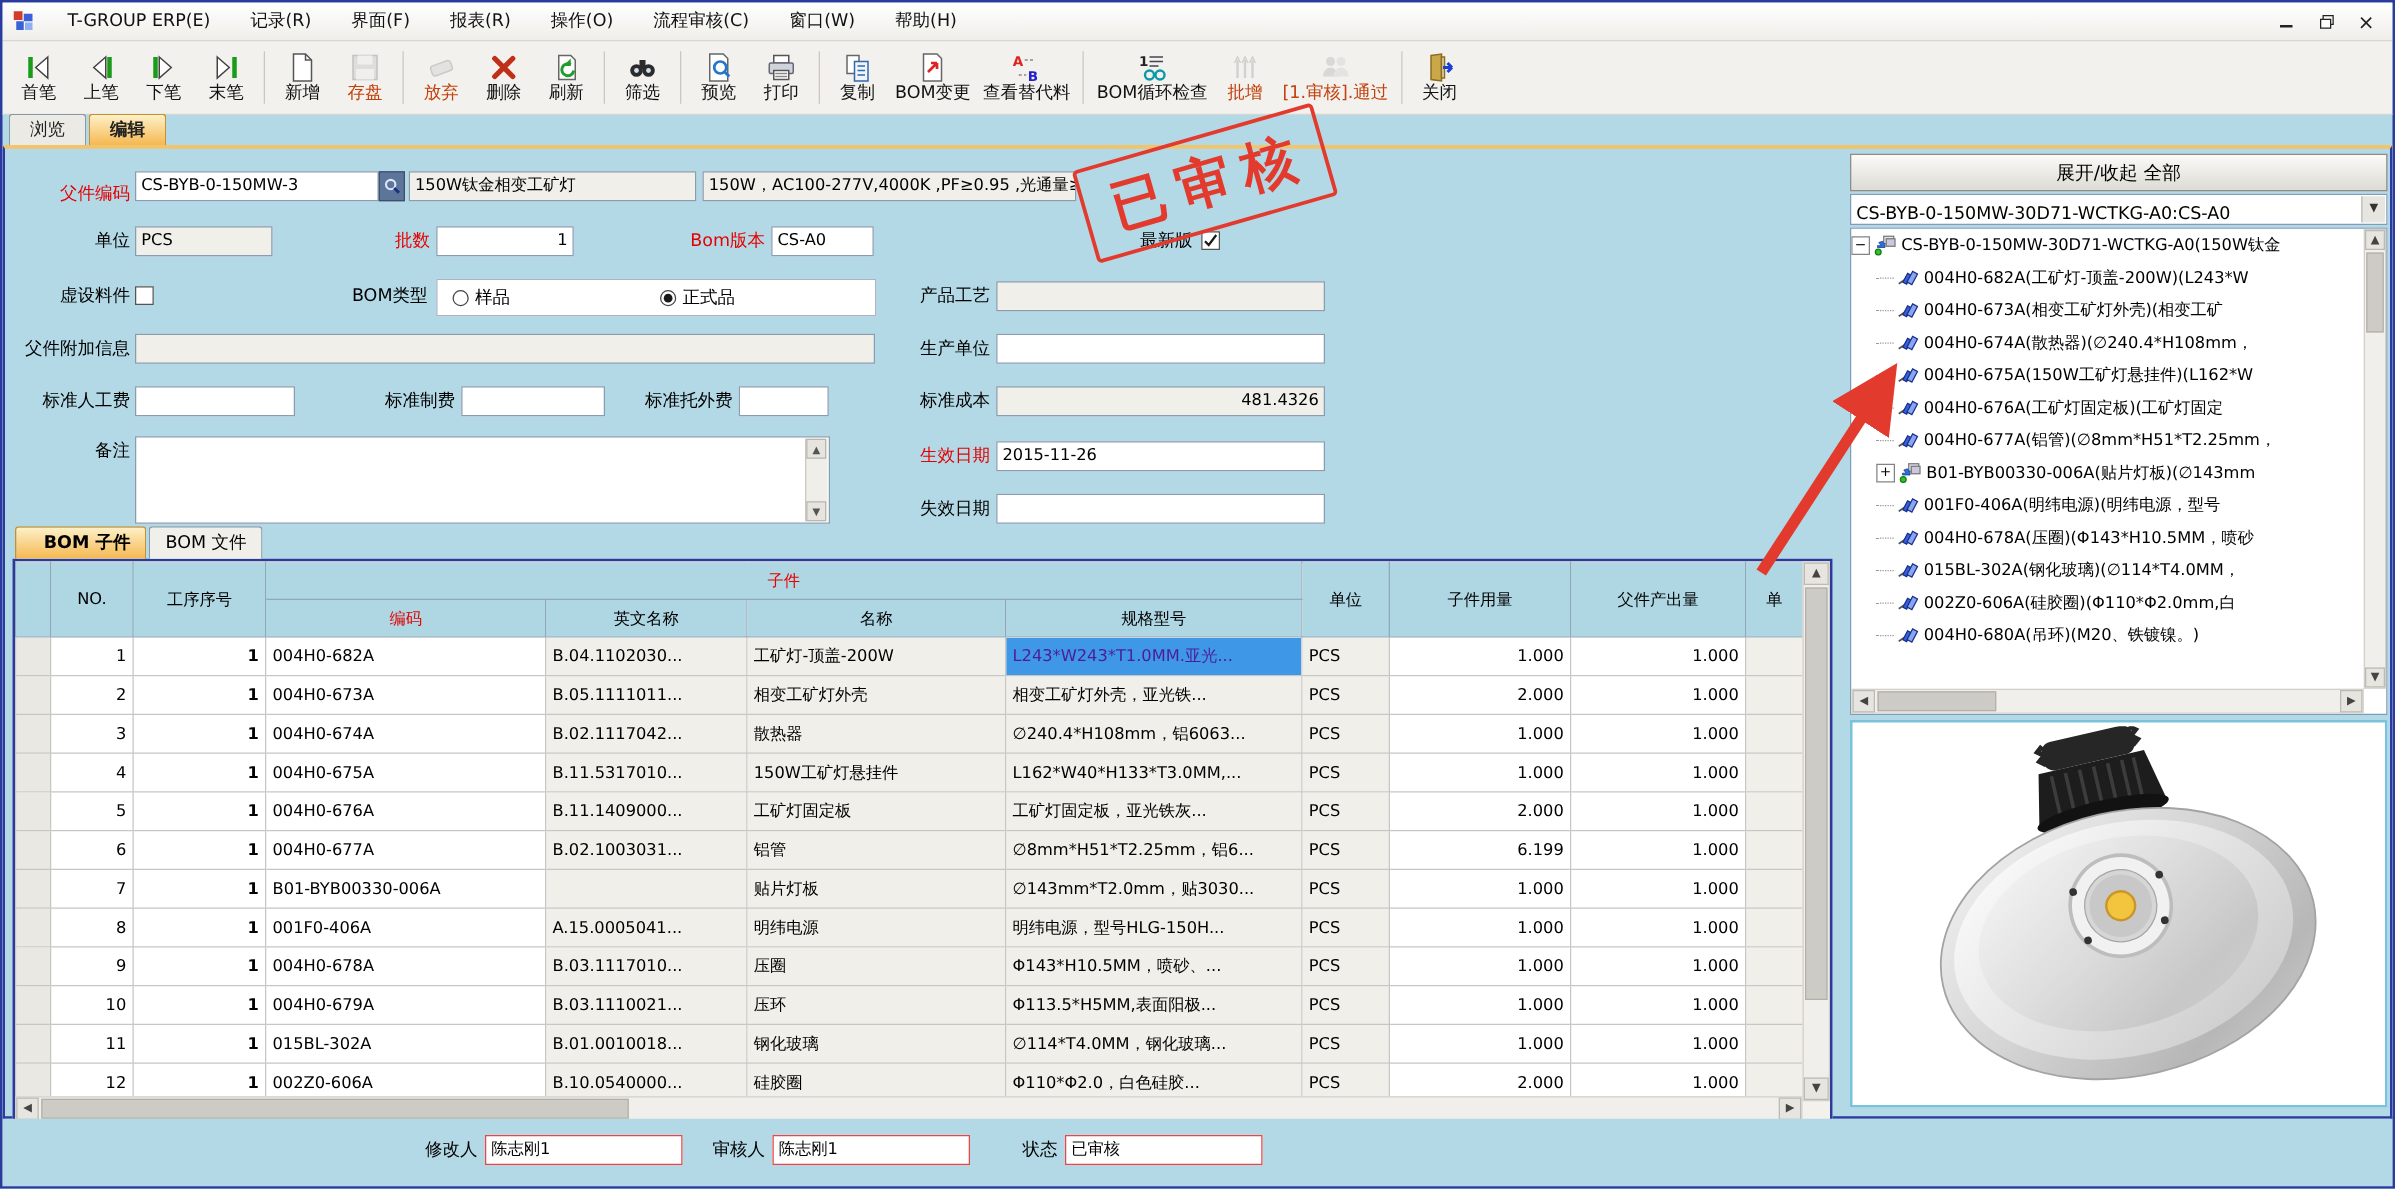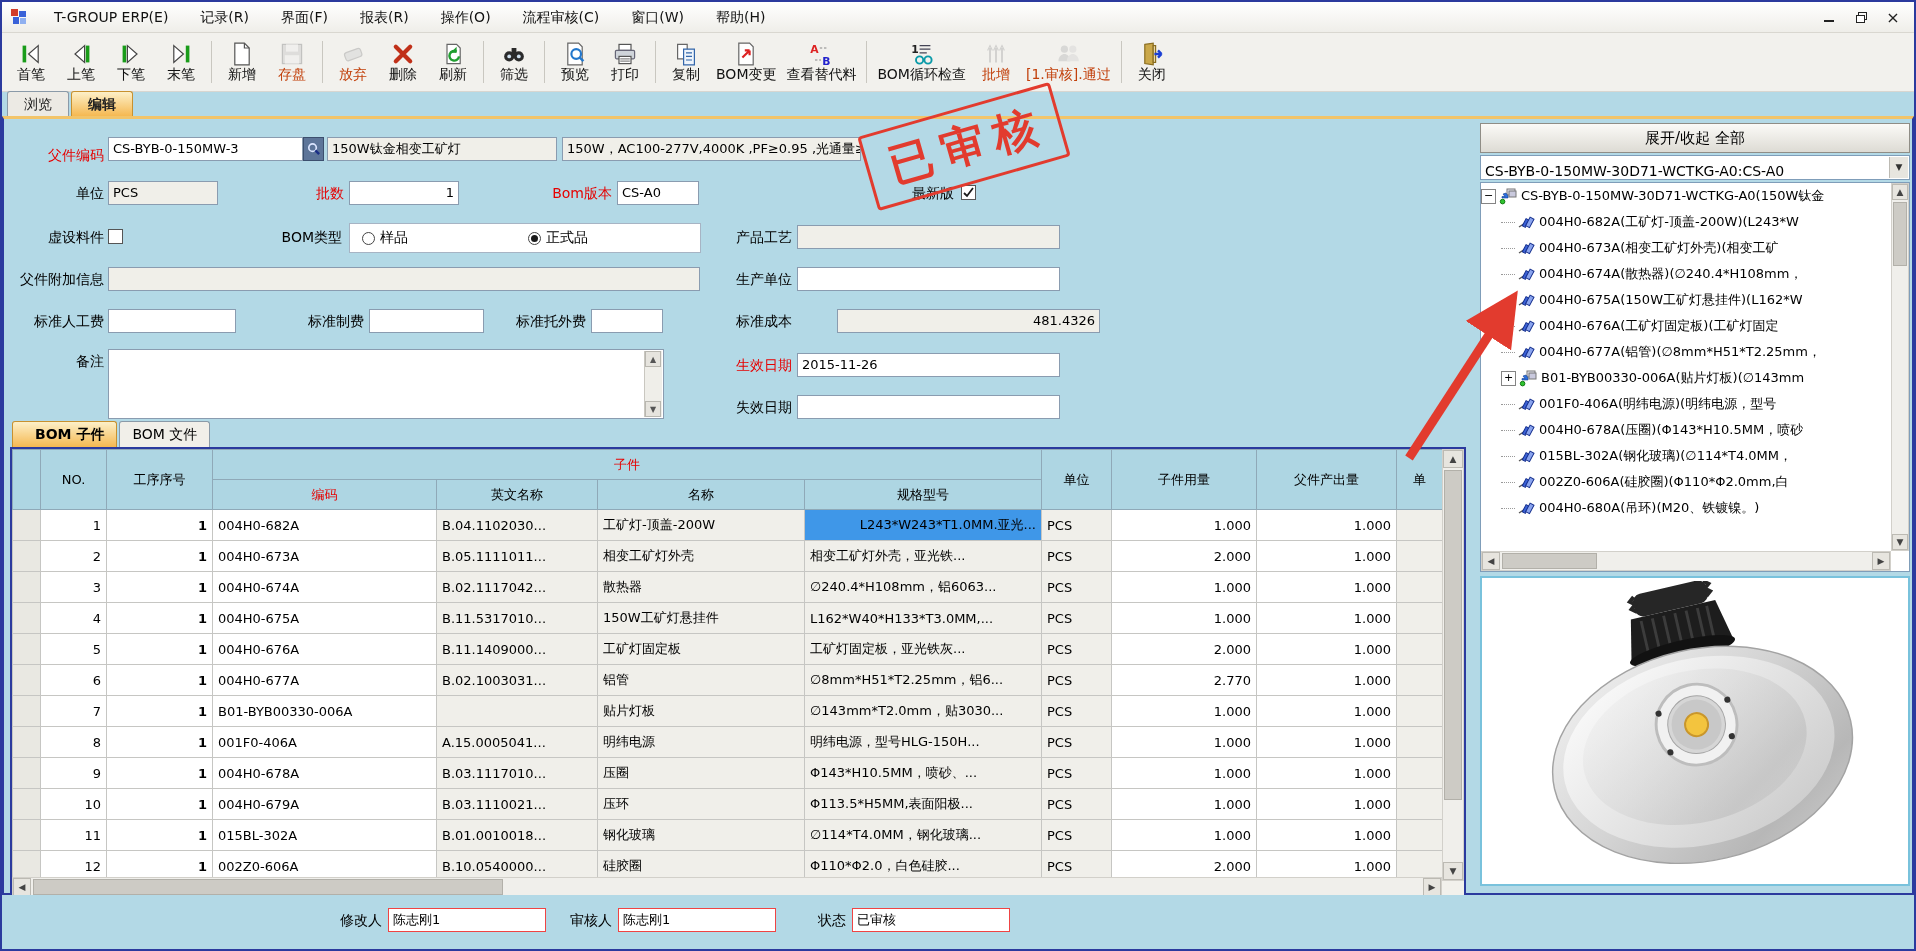--- a/index.html
+++ b/index.html
@@ -55,21 +55,21 @@
   .tbl-viewport{position:absolute;left:0;top:0;right:22px;bottom:20px;overflow:hidden;background:#fff;}
   table.bom{border-collapse:collapse;table-layout:fixed;width:1430px;}
   table.bom th{background:#aed6e3;border:1px solid #8fa9b8;font-size:13px;font-weight:normal;height:29px;padding:0 3px;overflow:hidden;white-space:nowrap;}
   table.bom th.red{color:#e60000;}
   table.bom td{border:1px solid #c6c6c3;font-size:13px;height:31px;padding:0 5px;overflow:hidden;white-space:nowrap;box-sizing:border-box;}
   td.gut{background:#e9e8e2;border-color:#b9b8b2;}
   td.w{background:#fff;}
   td.g{background:#f0efea;}
   td.num{text-align:right;}
   td.bold{font-weight:bold;}
-  td.sel{background:#3f97e8;color:#000000;text-align:right;}
+  td.sel{background:#3f97e8;color:#4c1d95;}
   .vscroll{position:absolute;background:#f0efeb;border:1px solid #d2d0ca;box-sizing:border-box;}
   .hscroll{position:absolute;background:#f0efeb;border:1px solid #d2d0ca;box-sizing:border-box;}
   .arr{position:absolute;background:#e7e5df;border:1px solid #bcbab3;color:#444;display:flex;align-items:center;justify-content:center;font-size:9px;box-sizing:border-box;}
   .thumb{position:absolute;background:#cdcbc5;border:1px solid #b2b0a9;box-sizing:border-box;}
 
   
   .rp-btn{position:absolute;left:1476px;top:4px;width:430px;height:30px;background:linear-gradient(#fbfaf7,#dddbd4);border:1px solid #8f8d86;display:flex;align-items:center;justify-content:center;font-size:15px;box-sizing:border-box;}
   .rp-dd{position:absolute;left:1476px;top:36px;width:430px;height:25px;background:#fff;border:1px solid #7f9db9;box-sizing:border-box;font-size:14px;line-height:23px;padding:4px 4px;white-space:nowrap;overflow:hidden;}
   .rp-dd .ddb{position:absolute;right:1px;top:1px;bottom:1px;width:18px;background:#e7e5df;border-left:1px solid #bcbab3;display:flex;align-items:center;justify-content:center;font-size:9px;color:#333;}
   .treebox{position:absolute;left:1476px;top:63px;width:430px;height:390px;background:#fff;border:1px solid #7f9db9;box-sizing:border-box;overflow:hidden;}
@@ -334,21 +334,21 @@
     <div class="lbl" style="left:700px;top:148px;width:88px;">生产单位</div>
     <div class="inp" style="left:793px;top:148px;width:263px;"></div>
 
     <div class="lbl" style="left:8px;top:190px;width:92px;">标准人工费</div>
     <div class="inp" style="left:104px;top:190px;width:128px;"></div>
     <div class="lbl" style="left:268px;top:190px;width:92px;">标准制费</div>
     <div class="inp" style="left:365px;top:190px;width:115px;"></div>
     <div class="lbl" style="left:490px;top:190px;width:92px;">标准托外费</div>
     <div class="inp" style="left:587px;top:190px;width:72px;"></div>
     <div class="lbl" style="left:700px;top:190px;width:88px;">标准成本</div>
-    <div class="inp gray num" style="left:793px;top:190px;width:263px;margin-left:40px;">481.4326</div>
+    <div class="inp gray num" style="left:793px;top:190px;width:263px;">481.4326</div>
 
     <div class="lbl" style="left:8px;top:230px;width:92px;">备注</div>
     <div class="memo" style="left:104px;top:230px;width:556px;height:70px;">
       <span></span>
       <div class="sb">
         <div class="sbtn" style="top:0;">▲</div>
         <div class="sbtn" style="bottom:0;">▼</div>
       </div>
     </div>
     <div class="lbl red" style="left:700px;top:234px;width:88px;">生效日期</div>
@@ -463,21 +463,21 @@
      </tr>
               <tr>
        <td class="gut"></td>
        <td class="w num">6</td>
        <td class="w num bold">1</td>
        <td class="w">004H0-677A</td>
        <td class="g">B.02.1003031...</td>
        <td class="g">铝管</td>
        <td class="g">∅8mm*H51*T2.25mm，铝6...</td>
        <td class="g">PCS</td>
-       <td class="w num">2.770</td>
+       <td class="w num">6.199</td>
        <td class="w num">1.000</td>
        <td class="g"></td>
      </tr>
               <tr>
        <td class="gut"></td>
        <td class="w num">7</td>
        <td class="w num bold">1</td>
        <td class="w">B01-BYB00330-006A</td>
        <td class="g"></td>
        <td class="g">贴片灯板</td>

